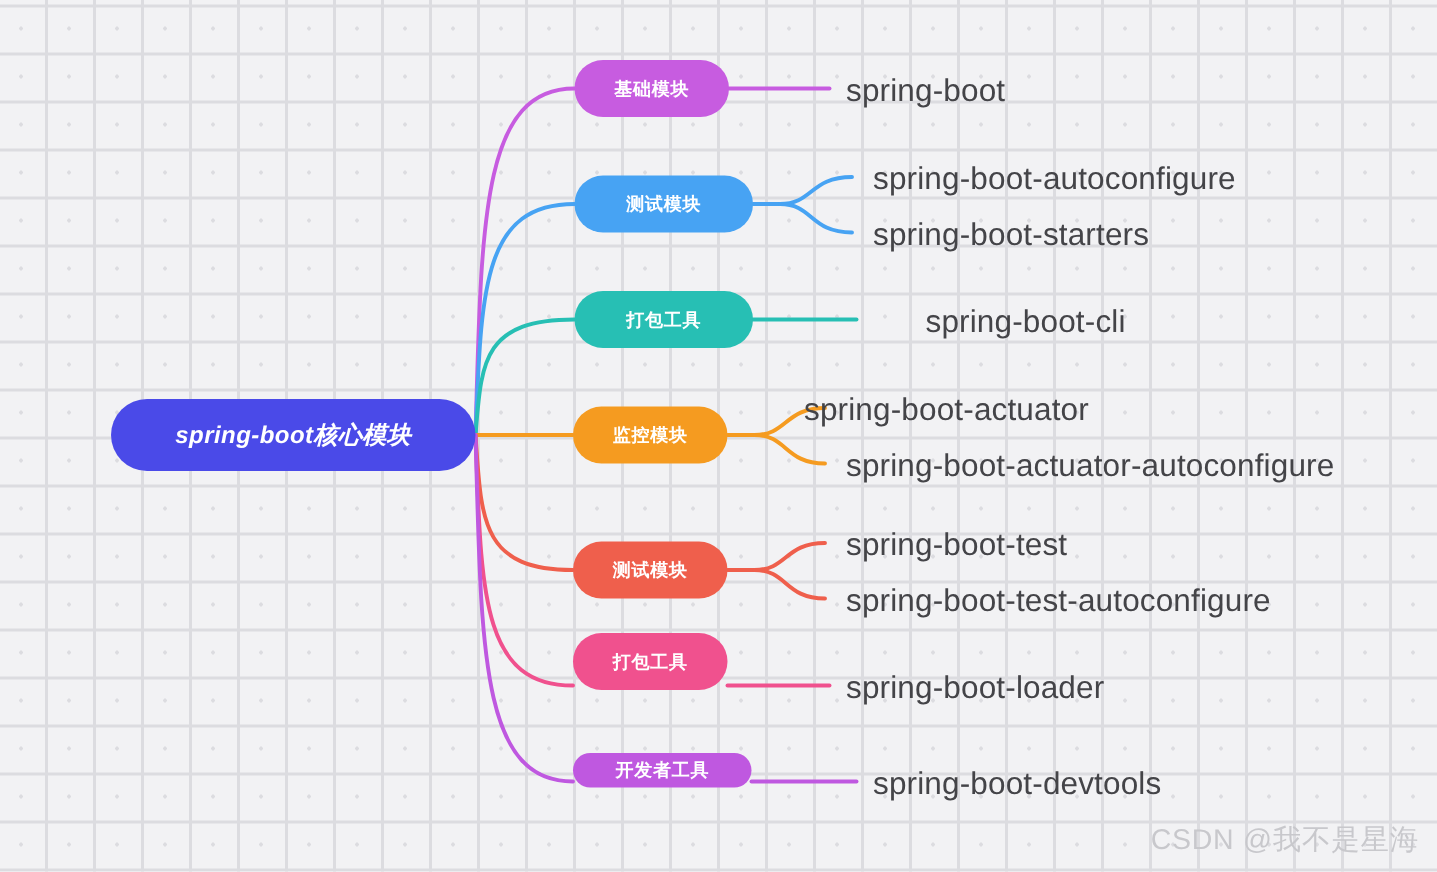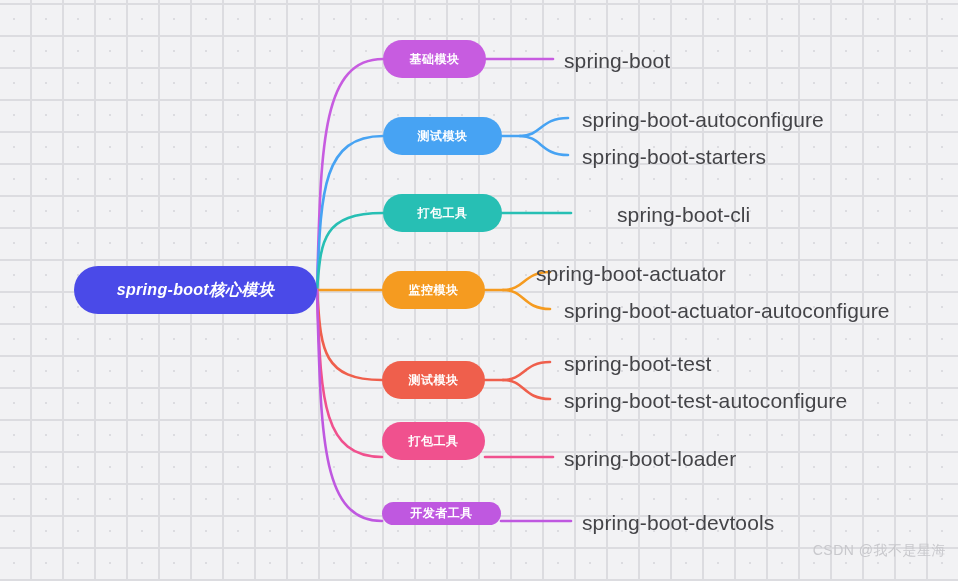--- a/index.html
+++ b/index.html
@@ -65,23 +65,23 @@
     position: absolute;
     color: #444448;
     font-size: 21px;
     white-space: nowrap;
     letter-spacing: 0.1px;
     user-select: none;
   }
   #watermark {
     position: absolute;
     right: 12px;
-    bottom: 21px;
+    bottom: 8px;
     color: #c8c8cc;
-    font-size: 14px;
+    font-size: 19px;
     letter-spacing: 0.5px;
     user-select: none;
   }
 </style>
 </head>
 <body>
 
 <div id="canvas">
   <div id="dots"></div>
 

